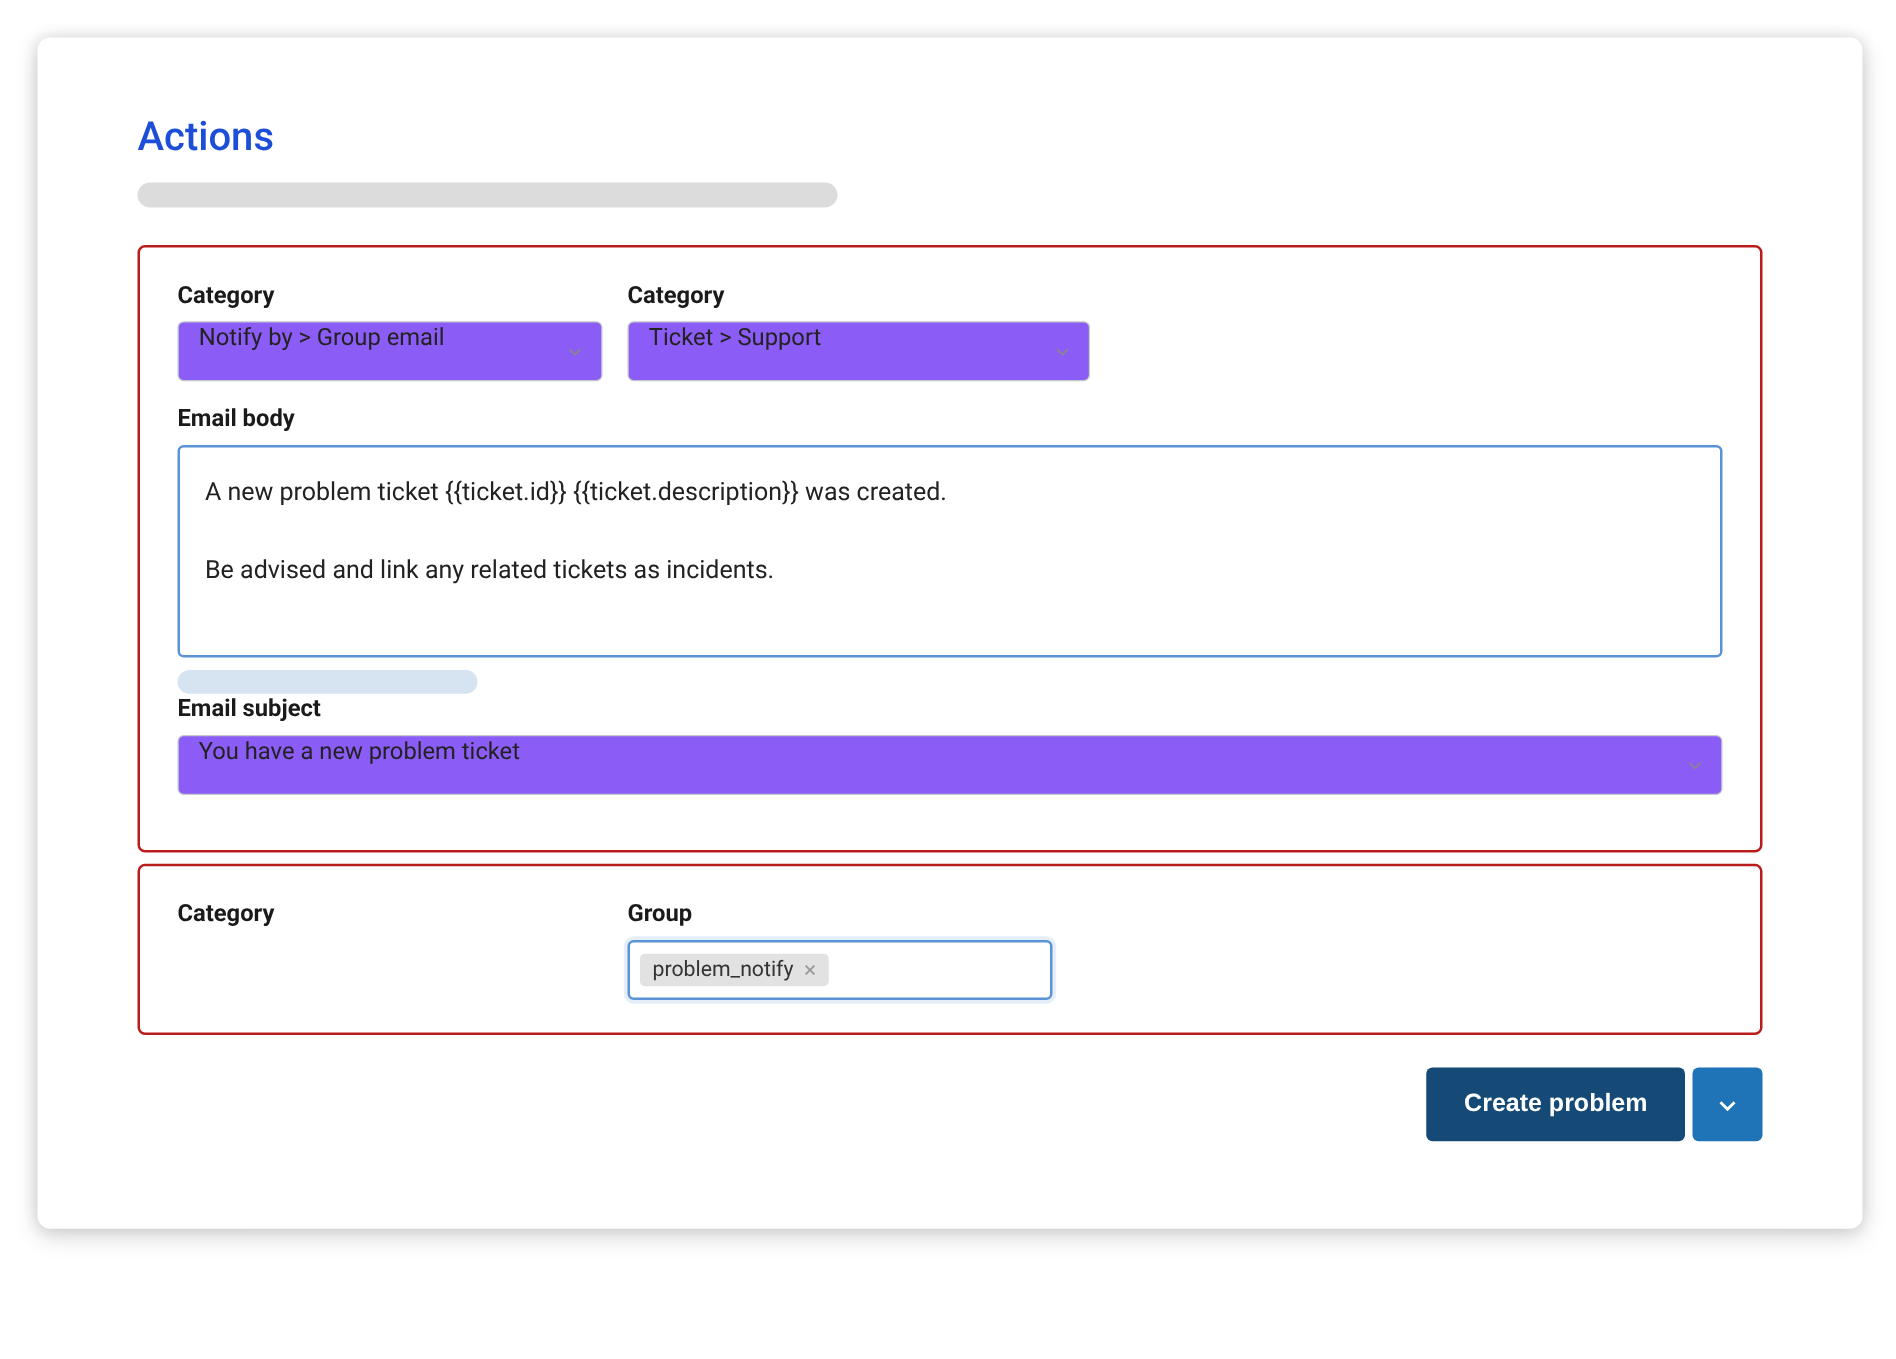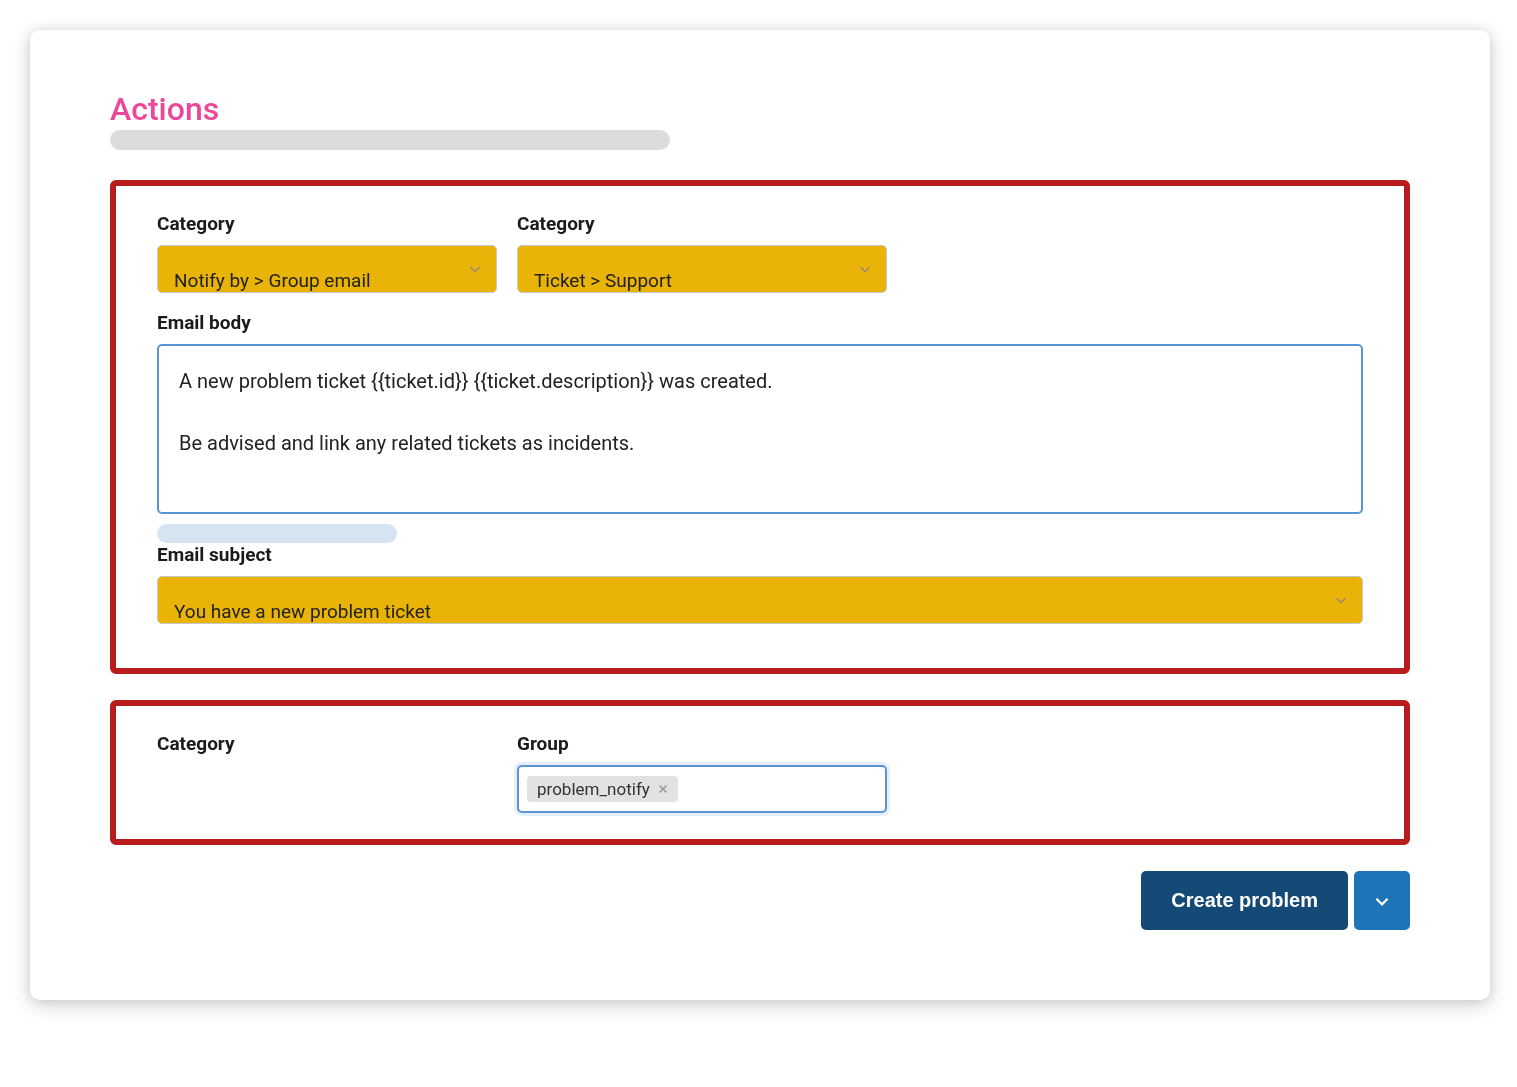--- a/index.html
+++ b/index.html
@@ -17,58 +17,58 @@
     background: #ffffff;
     border-radius: 10px;
     box-shadow: 0 0 12px rgba(0,0,0,0.12), 0 6px 20px rgba(0,0,0,0.15);
     padding: 60px 80px 70px 80px;
     width: 1460px;
     margin: 0 auto;
   }
   .page-title {
     font-size: 32px;
     font-weight: 500;
-    color: #ec4899;
-    margin-bottom: 2px;
+    color: #1d4ed8;
+    margin-bottom: 18px;
   }
   .skeleton-bar {
     height: 20px;
     background: #dcdcdc;
     border-radius: 10px;
     width: 560px;
     margin-bottom: 30px;
   }
   .card {
-    border: 6px solid #b91c1c;
+    border: 2px solid #b91c1c;
     border-radius: 6px;
-    padding: 26px 41px;
-    margin-bottom: 26px;
+    padding: 26px 30px;
+    margin-bottom: 9px;
   }
   .row {
     display: flex;
     gap: 20px;
     margin-bottom: 18px;
   }
   .field {
     display: flex;
     flex-direction: column;
   }
   .field-label {
     font-size: 19px;
     font-weight: 700;
     color: #1a1a1a;
     margin-bottom: 10px;
   }
   .select-wrap {
     position: relative;
     display: flex;
-    align-items: flex-end;
+    align-items: flex-start;
     border: 1px solid #c2c8cc;
     border-radius: 5px;
-    background: #eab308;
+    background: #8b5cf6;
     height: 48px;
     padding: 0 40px 0 16px;
     cursor: pointer;
   }
   .select-wrap.full {
     width: 100%;
   }
   .select-text {
     font-size: 19px;
     color: #222;
@@ -112,21 +112,21 @@
   }
 
   .tag-input {
     display: flex;
     align-items: center;
     border: 2px solid #5a93d6;
     border-radius: 5px;
     background: #fff;
     height: 48px;
     padding: 0 8px;
-    width: 370px;
+    width: 340px;
     box-shadow: 0 0 0 3px rgba(90,147,214,0.15);
   }
   .tag-chip {
     display: inline-flex;
     align-items: center;
     background: #e2e2e2;
     border-radius: 4px;
     padding: 3px 8px 3px 10px;
     font-size: 17px;
     color: #333;

